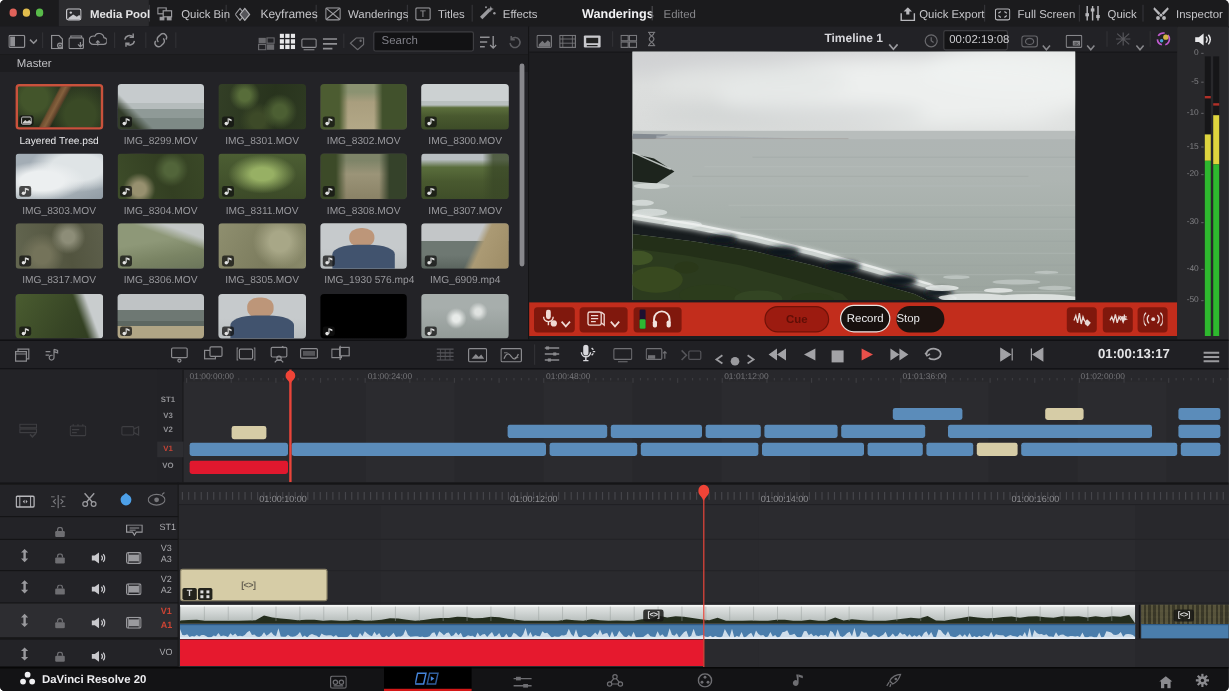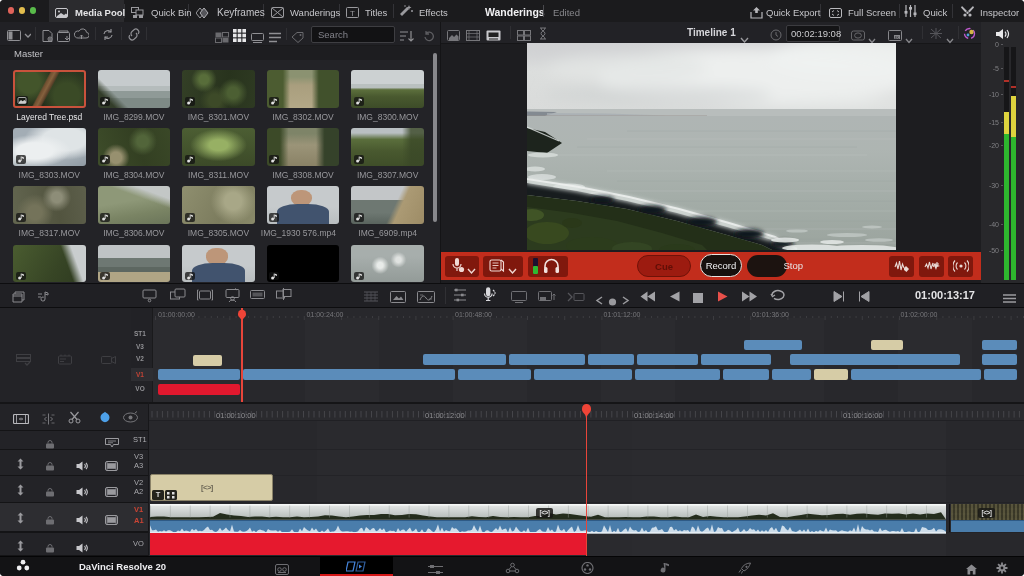--- a/index.html
+++ b/index.html
@@ -288,21 +288,21 @@
       <div style="position:absolute;left:33%;top:10%;width:30%;height:44%;background:#bd9679;border-radius:45%"></div>
       <div style="position:absolute;left:14%;top:48%;width:72%;height:52%;background:#41536e;border-radius:40% 40% 0 0"></div>
     </div>
 <div style="position:absolute;left:269.3px;top:213px;width:10px;height:8.5px;background:rgba(18,18,18,0.75);border-radius:2px">
       <svg style="display:block" width="10" height="8.5">
         <circle cx="3.6" cy="6" r="1.5" fill="#e2e2e2"></circle>
         <rect x="4.7" y="1.6" width="0.9" height="4.4" fill="#e2e2e2"></rect>
         <path d="M5.6 1.6 l2.4 0.9 v1.5 l-2.4 -0.9 Z" fill="#e2e2e2"></path>
       </svg>
     </div>
-<div style="position:absolute;left:260.8px;top:227.5px;width:84.5px;text-align:left;font-size:8.5px;color:#98989c;white-space:nowrap;overflow:hidden">IMG_1930 576.mp4</div>
+<div style="position:absolute;left:260.8px;top:227.5px;width:84.5px;text-align:right;font-size:8.5px;color:#98989c;white-space:nowrap;overflow:hidden">IMG_1930 576.mp4</div>
 <div style="position:absolute;left:351.4px;top:186px;width:72.5px;height:37.5px;background:linear-gradient(115deg, rgba(0,0,0,0) 58%, #ab9a74 66%, #9d8c66),linear-gradient(#c3c6c8 0 38%, #6e7872 38% 70%, #5a645e);border-radius:3px;box-sizing:border-box;overflow:hidden"></div>
 <div style="position:absolute;left:353.9px;top:213px;width:10px;height:8.5px;background:rgba(18,18,18,0.75);border-radius:2px">
       <svg style="display:block" width="10" height="8.5">
         <circle cx="3.6" cy="6" r="1.5" fill="#e2e2e2"></circle>
         <rect x="4.7" y="1.6" width="0.9" height="4.4" fill="#e2e2e2"></rect>
         <path d="M5.6 1.6 l2.4 0.9 v1.5 l-2.4 -0.9 Z" fill="#e2e2e2"></path>
       </svg>
     </div>
 <div style="position:absolute;left:345.4px;top:227.5px;width:84.5px;text-align:center;font-size:8.5px;color:#98989c;white-space:nowrap;overflow:hidden">IMG_6909.mp4</div>
 <div style="position:absolute;left:13px;top:244.5px;width:72.5px;height:37.5px;background:linear-gradient(250deg, #c9cdce 0 18%, rgba(0,0,0,0) 30%),linear-gradient(120deg, #4a5c30, #374525 60%, #2e3a20);border-radius:3px;box-sizing:border-box;overflow:hidden"></div>
@@ -522,21 +522,21 @@
 <div style="position:absolute;left:543px;top:258px;width:17px;height:16px;"><svg width="17" height="16" viewBox="0 0 17 16">
         <path d="M2 10 v-2 a6 6 0 0 1 13 0 v2" fill="none" stroke="#f2e2de" stroke-width="1.6"></path>
         <rect x="1" y="9" width="3.5" height="6" rx="1.5" fill="#f2e2de"></rect>
         <rect x="12.5" y="9" width="3.5" height="6" rx="1.5" fill="#f2e2de"></rect>
       </svg></div>
 <div style="position:absolute;left:637px;top:255px;width:54px;height:22px;background:#9c1b10;border-radius:11px;border:1px solid #701208;box-sizing:border-box"></div>
 <div style="position:absolute;left:637px;top:261.5px;width:54px;text-align:center;font-size:9.5px;color:#600e06;font-weight:700;line-height:1">Cue</div>
 <div style="position:absolute;left:700px;top:254px;width:42px;height:23px;background:#17100e;border-radius:12px;border:1.5px solid #e8e4e2;box-sizing:border-box"></div>
 <div style="position:absolute;left:700px;top:261px;width:42px;text-align:center;font-size:9.5px;color:#f0f0f2;line-height:1">Record</div>
 <div style="position:absolute;left:747px;top:254.5px;width:40px;height:22px;background:#1c1310;border-radius:11px"></div>
-<div style="position:absolute;left:747px;top:261px;width:56px;text-align:right;font-size:9.5px;color:#e8e8ea;line-height:1">Stop</div>
+<div style="position:absolute;left:747px;top:261px;width:44px;text-align:left;font-size:9.5px;color:#e8e8ea;line-height:1">Stop</div>
 <div style="position:absolute;left:889px;top:255.5px;width:25px;height:21px;background:#80180d;border-radius:3px"></div>
 <div style="position:absolute;left:893.5px;top:259px;width:16px;height:14px;"><svg width="16" height="14" viewBox="0 0 16 14">
         <path d="M1 8 l1.5-4 1.5 6 1.5-8 1.5 9 1.5-6 1.5 4" stroke="#e8d8d4" fill="none" stroke-width="1.1"></path>
         <path d="M10 9 l2-2 3 3 -2.5 3 -2.5-2" fill="#e8d8d4"></path>
       </svg></div>
 <div style="position:absolute;left:919px;top:255.5px;width:25px;height:21px;background:#80180d;border-radius:3px"></div>
 <div style="position:absolute;left:923.5px;top:259px;width:16px;height:14px;"><svg width="16" height="14" viewBox="0 0 16 14">
         <path d="M1 8 l1.5-3 1.5 4 1.5-6 1.5 7 1.5-5 1.5 3" stroke="#e8d8d4" fill="none" stroke-width="1.1"></path>
         <path d="M9 4 l3 7 1-3 3-1 Z" fill="#e8d8d4"></path>
         <path d="M13 3 v4 M11 5 h4" stroke="#e8d8d4" stroke-width="1.1"></path>
@@ -1282,21 +1282,21 @@
         <path d="M1 4.5 a4.5 4.5 0 0 1 9 0 v1 c0 2.8 -2.8 3.7 -4.5 8 c-1.7 -4.3 -4.5 -5.2 -4.5 -8 Z" fill="#ef4437"></path>
       </svg></div>
 <div style="position:absolute;left:0px;top:556px;width:1024px;height:20px;background:#131315;border-top:1px solid #050506;box-sizing:border-box"></div>
 <div style="position:absolute;left:16px;top:559px;width:14px;height:14px;"><svg width="14" height="14" viewBox="0 0 14 14">
         <g fill="#f0f0f2">
           <circle cx="7" cy="3.2" r="2.4"></circle>
           <circle cx="3.2" cy="9" r="2.4"></circle>
           <circle cx="10.8" cy="9" r="2.4"></circle>
         </g>
       </svg></div>
-<div style="position:absolute;left:35px;top:562px;font-size:9.5px;color:#ededf0;font-weight:700;white-space:nowrap;line-height:1;margin-left:44px;">DaVinci Resolve 20</div>
+<div style="position:absolute;left:35px;top:562px;font-size:9.5px;color:#ededf0;font-weight:700;white-space:nowrap;line-height:1;">DaVinci Resolve 20</div>
 <div style="position:absolute;left:275px;top:561px;width:14px;height:11px;"><svg width="14" height="11" viewBox="0 0 14 11">
         <rect x="0.5" y="0.5" width="13" height="10" rx="1.5" fill="none" stroke="#6e6e72"></rect>
         <circle cx="4.5" cy="5.5" r="1.8" fill="none" stroke="#6e6e72"></circle>
         <circle cx="9.5" cy="5.5" r="1.8" fill="none" stroke="#6e6e72"></circle>
         <path d="M3 8.5 h8" stroke="#6e6e72"></path>
       </svg></div>
 <div style="position:absolute;left:320px;top:556px;width:73px;height:18px;background:#000"></div>
 <div style="position:absolute;left:320px;top:573.5px;width:73px;height:2.5px;background:#d41717"></div>
 <div style="position:absolute;left:346px;top:559px;width:21px;height:13px;"><svg width="21" height="13" viewBox="0 0 21 13">
         <g fill="none" stroke="#4585dc" stroke-width="1.2">

